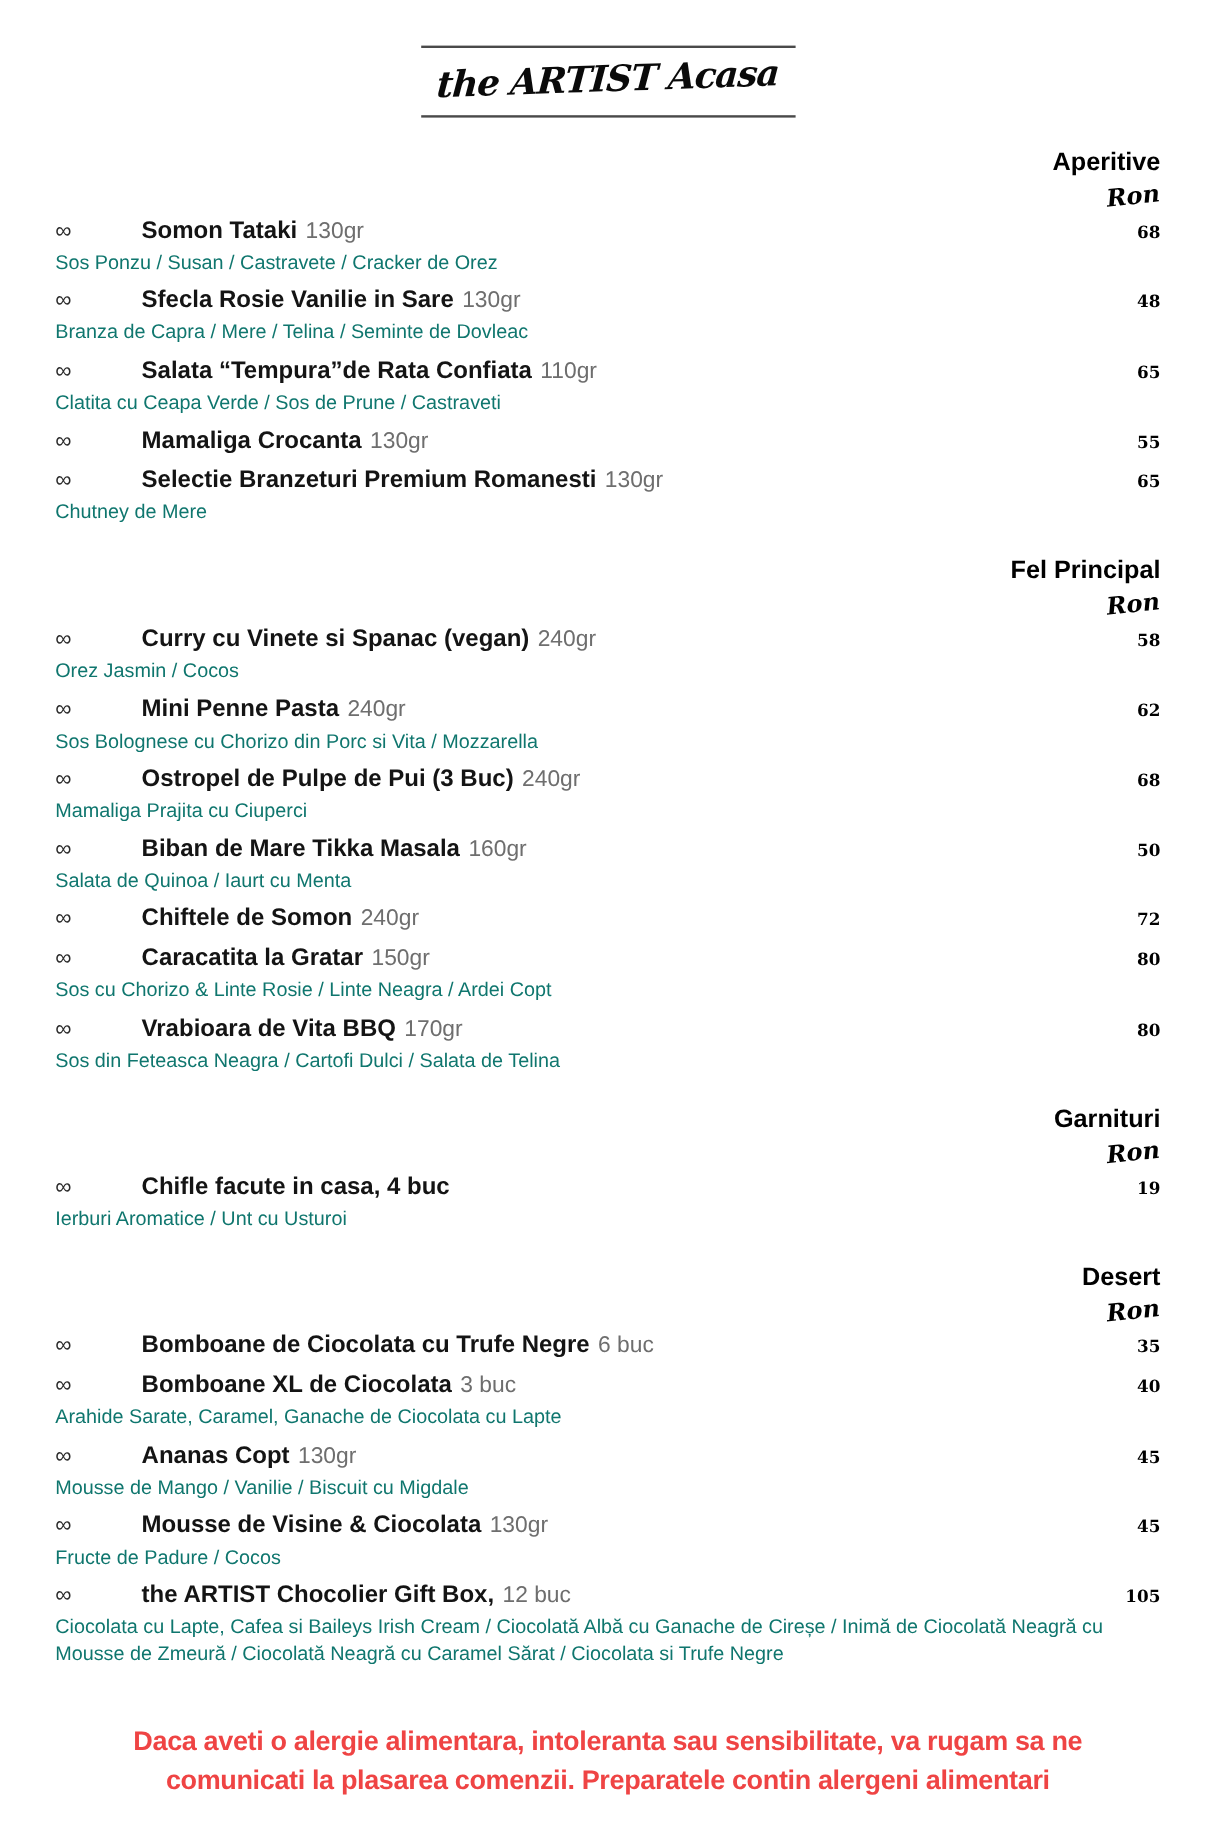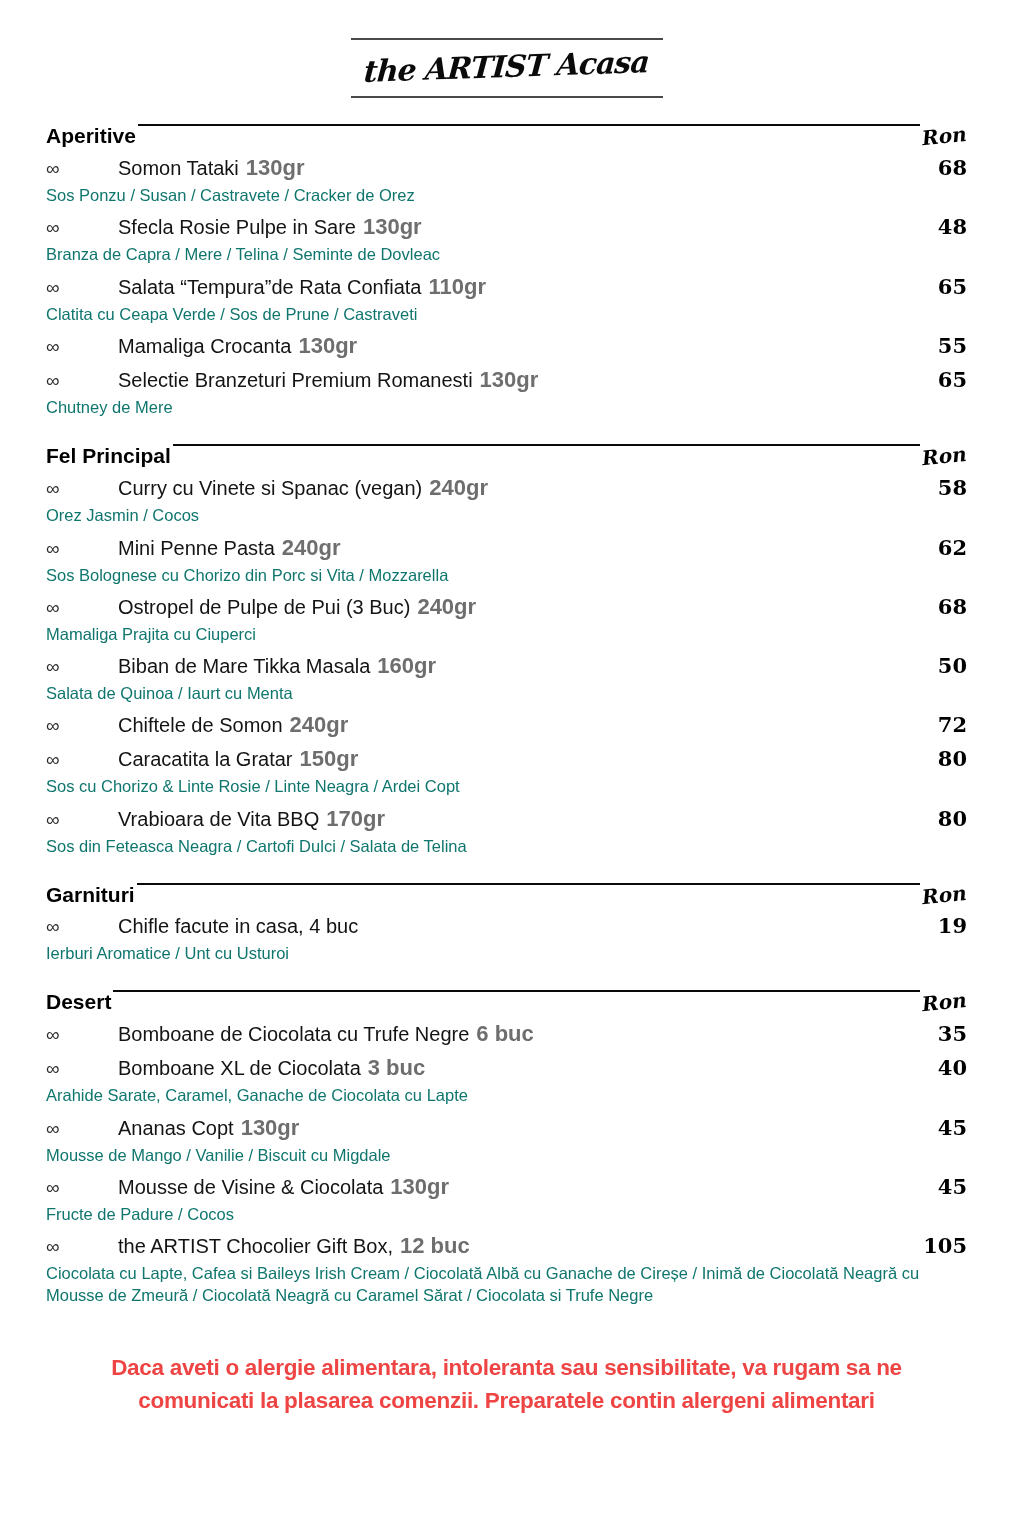--- a/index.html
+++ b/index.html
@@ -29,21 +29,21 @@
     font-size:30px;
     letter-spacing:-1px;
     transform:rotate(-2deg) skewX(-6deg);
     color:#0a0a0a;
     white-space:nowrap;
   }
 
   
   .section { margin-top:26px; }
   .section:first-of-type { margin-top:0; }
-  .section-header { display:flex; align-items:flex-start; }
+  .section-header { display:flex; align-items:flex-end;flex-direction:column; }
   .section-title {
     font-weight:bold; font-size:21px; color:#000;
     white-space:nowrap; line-height:1.1;
   }
   .section-rule {
     flex:1 1 auto;
     border-bottom:2px solid #0a0a0a;
     margin:0 0 2px 2px;
     height:1px;
   }
@@ -57,28 +57,28 @@
   }
 
   
   .item-row { display:flex; align-items:baseline; margin-top:8px; }
   .bullet {
     flex:0 0 72px;
     font-size:19px; color:#2b2b2b;
     line-height:1;
   }
   .item-name {
-    font-weight:normal; font-size:20px; color:#141414;
+    font-weight:bold; font-size:20px; color:#141414;
     line-height:1.25; white-space:nowrap;
   }
-  .item-qty { font-size:22px; color:#6e6e6e; margin-left:7px; white-space:nowrap;font-weight:bold; }
+  .item-qty { font-size:19px; color:#6e6e6e; margin-left:7px; white-space:nowrap; }
   .item-price {
     margin-left:auto;
     font-family:"DejaVu Serif", serif;
-    font-weight:bold; font-size:21px; color:#000;
+    font-weight:bold; font-size:14px; color:#000;
     line-height:1.1;
   }
   .item-desc {
     font-size:16.5px; color:#0f766e;
     line-height:1.35;
     margin:3px 0 5px 0;
     max-width:930px;
   }
 
   
@@ -112,21 +112,21 @@
     <div class="item-row">
       <span class="bullet">∞</span>
       <span class="item-name">Somon Tataki</span>
       <span class="item-qty">130gr</span>
       <span class="item-price">68</span>
     </div>
     <div class="item-desc">Sos Ponzu / Susan / Castravete / Cracker de Orez</div>
 
     <div class="item-row">
       <span class="bullet">∞</span>
-      <span class="item-name">Sfecla Rosie Pulpe in Sare</span>
+      <span class="item-name">Sfecla Rosie Vanilie in Sare</span>
       <span class="item-qty">130gr</span>
       <span class="item-price">48</span>
     </div>
     <div class="item-desc">Branza de Capra / Mere / Telina / Seminte de Dovleac</div>
 
     <div class="item-row">
       <span class="bullet">∞</span>
       <span class="item-name">Salata “Tempura”de Rata Confiata</span>
       <span class="item-qty">110gr</span>
       <span class="item-price">65</span>

